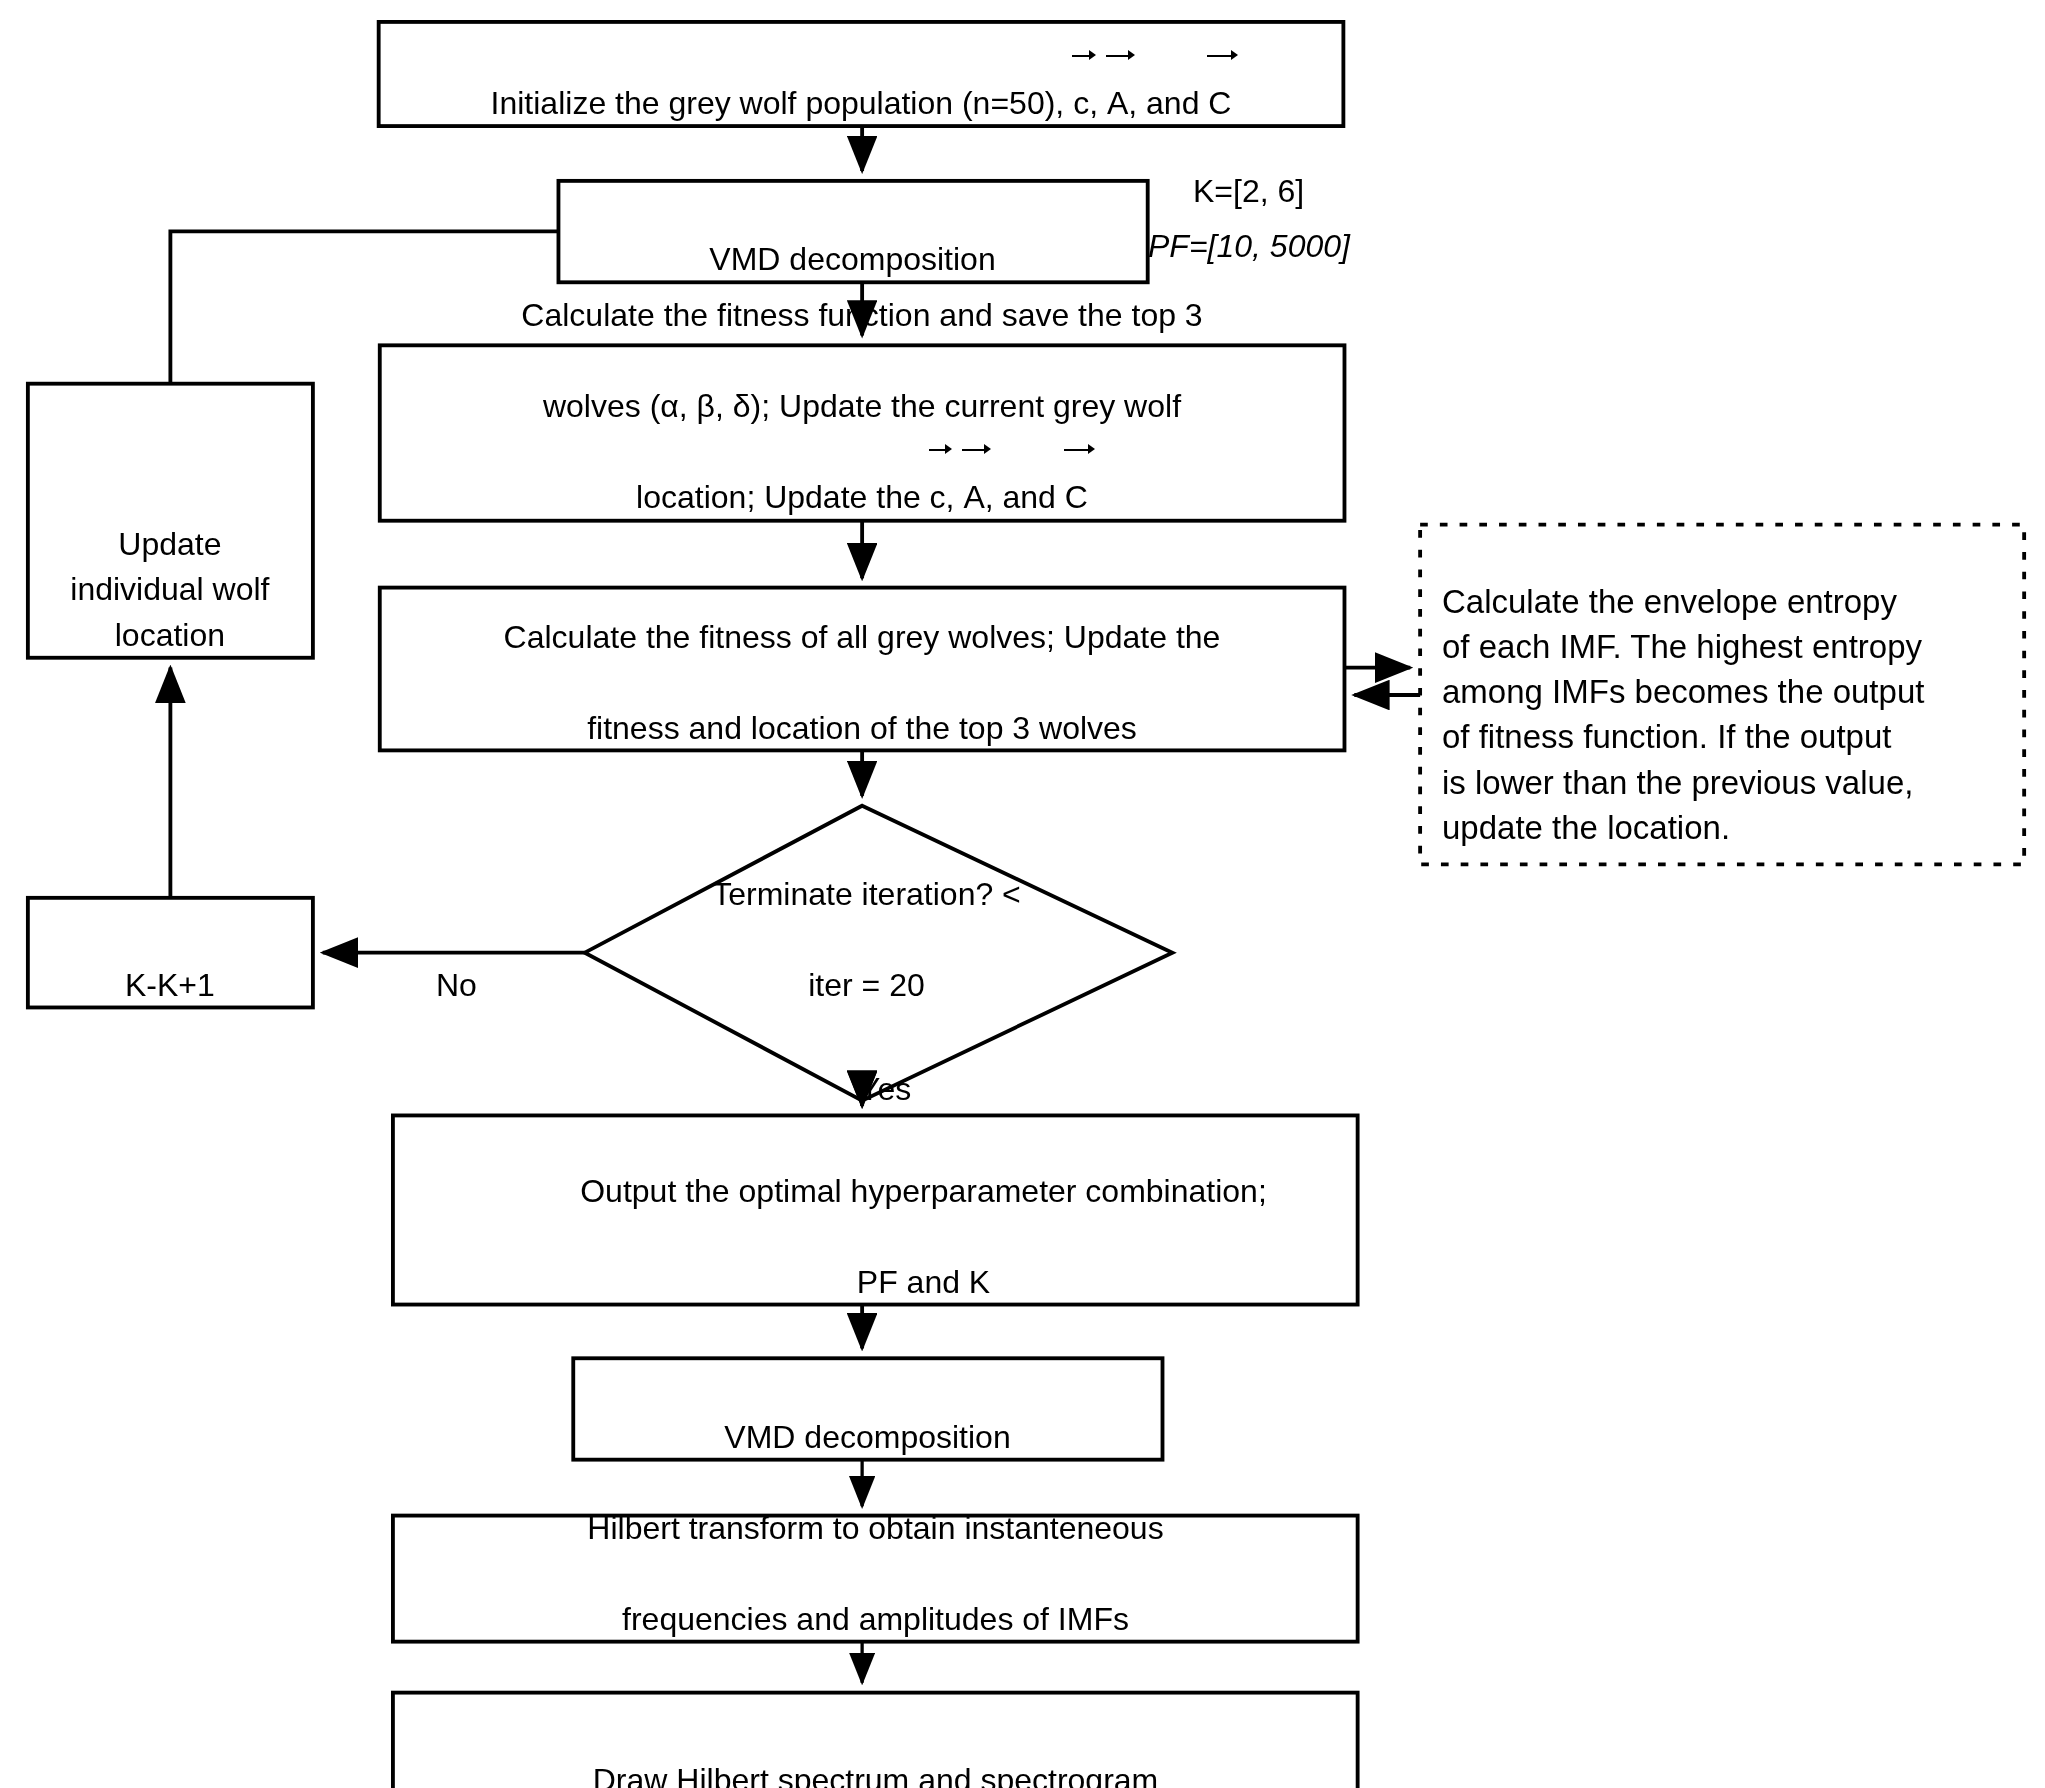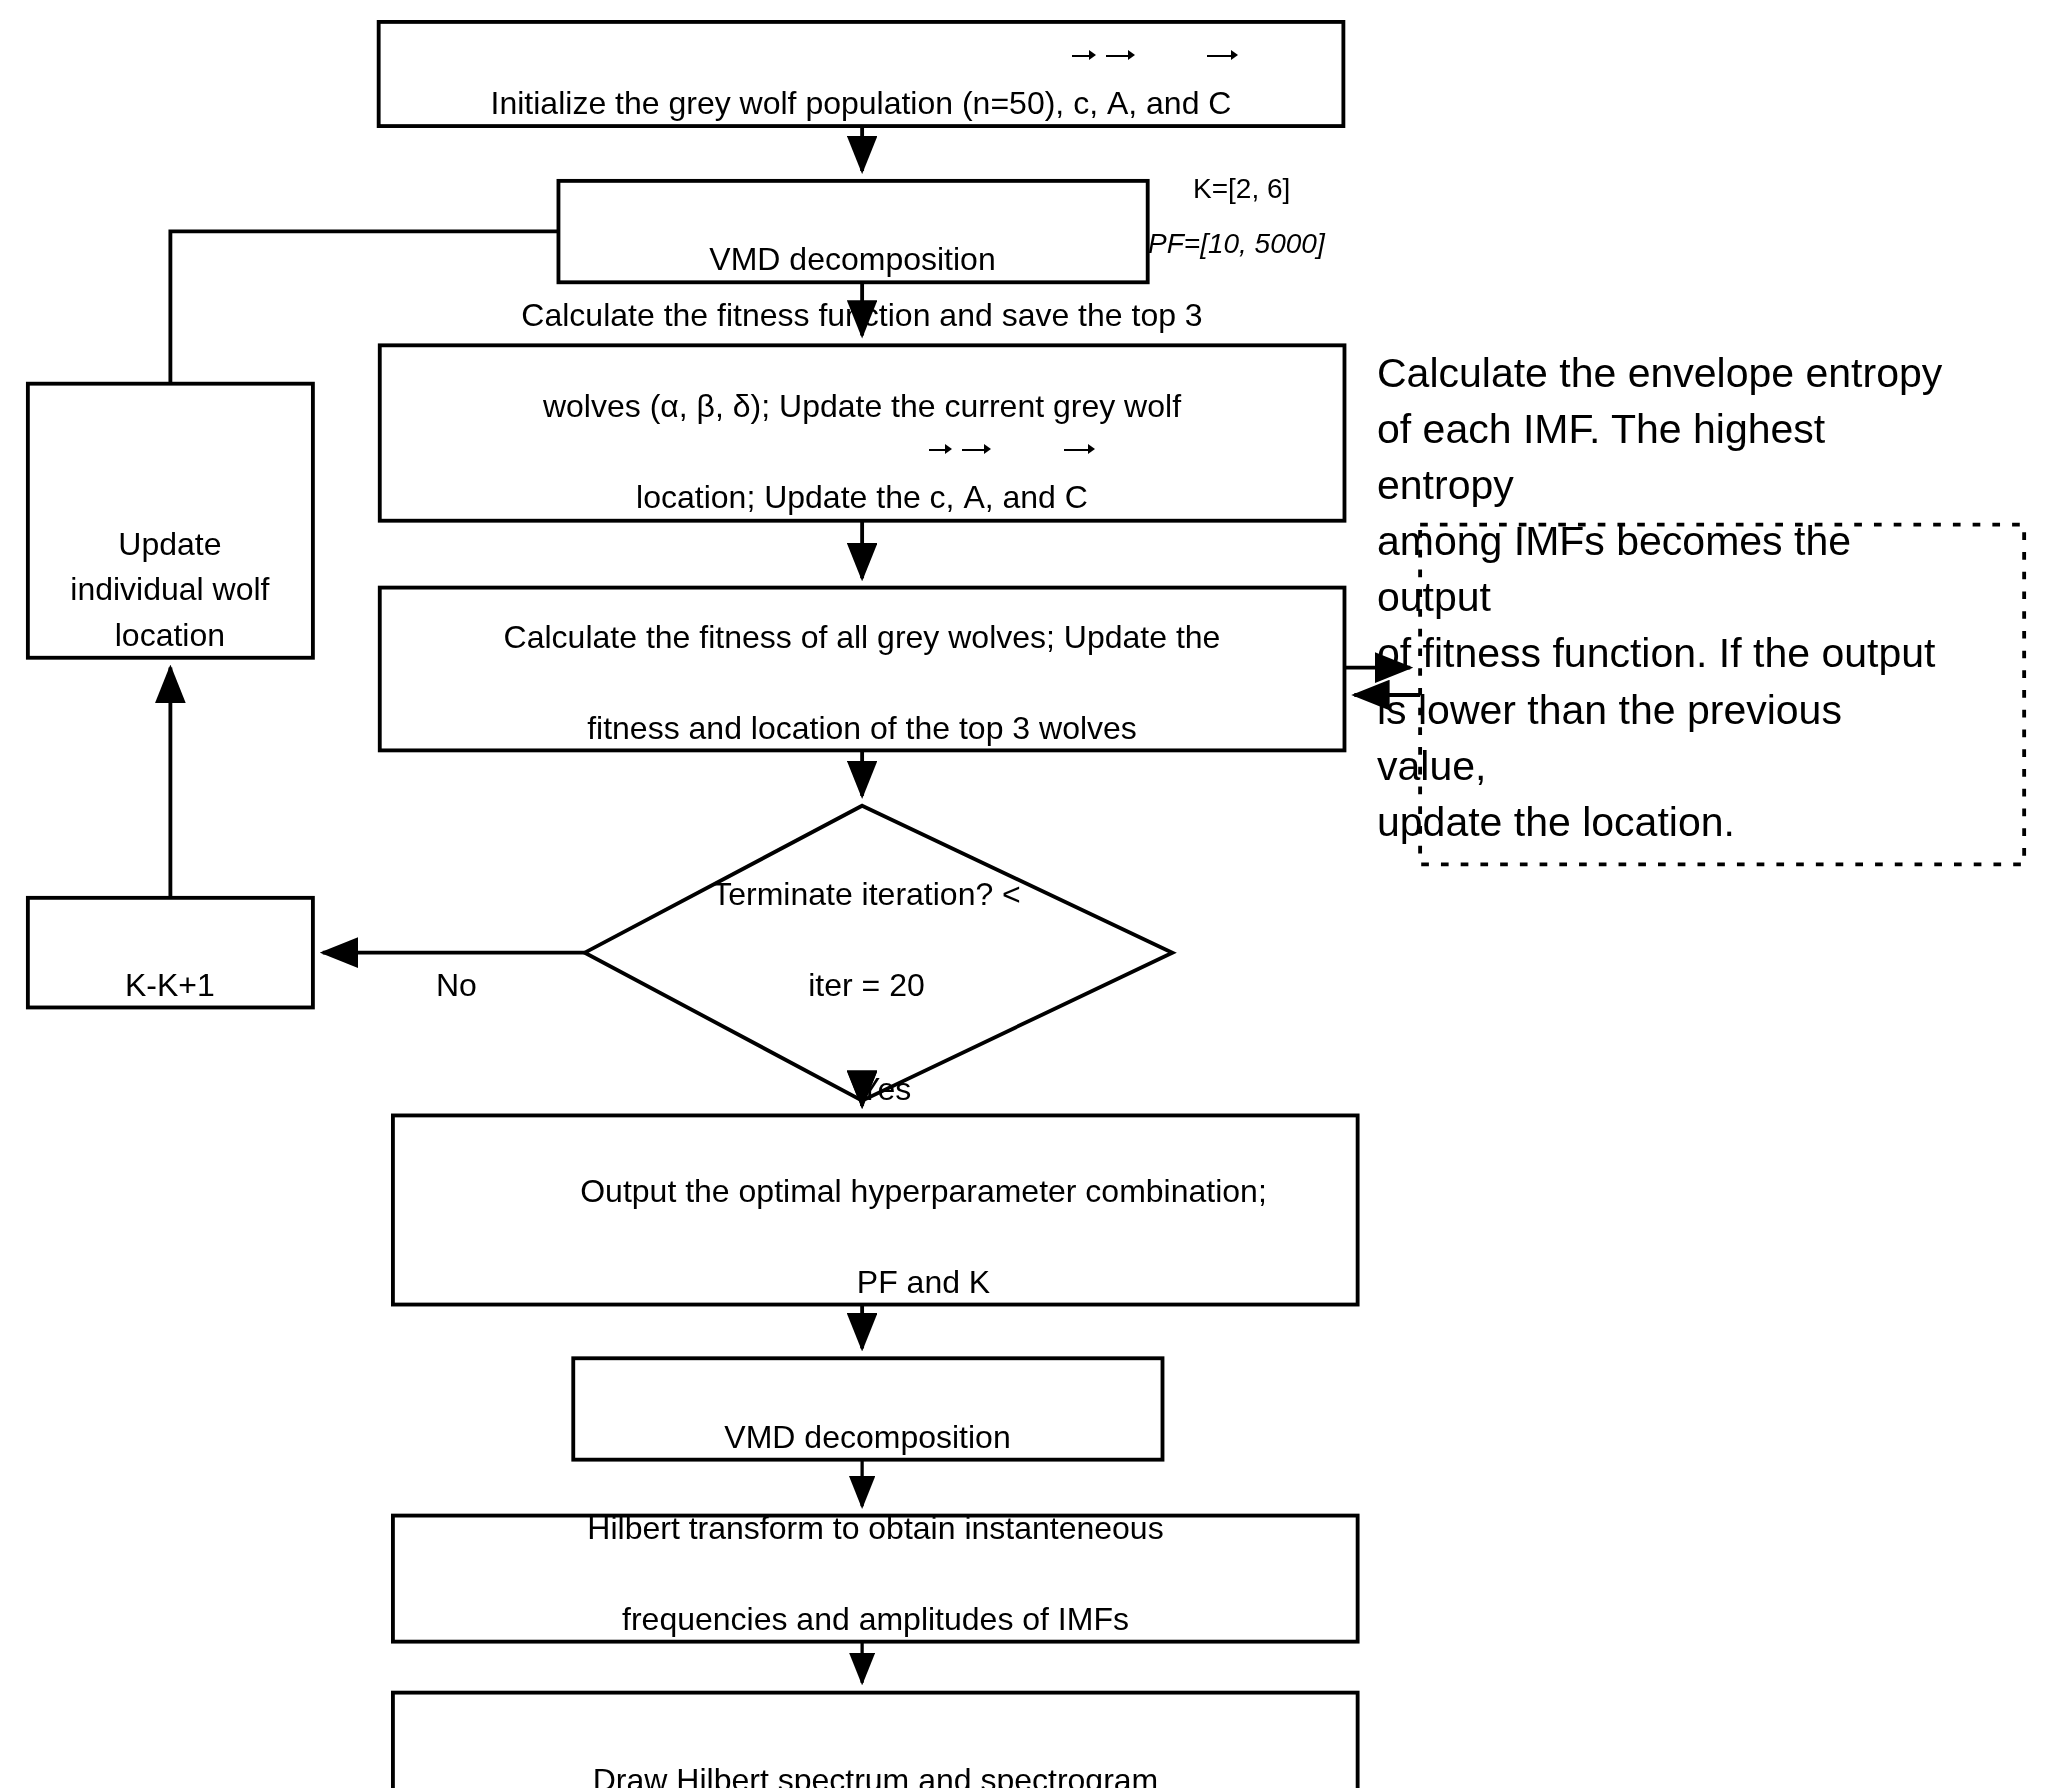--- a/index.html
+++ b/index.html
@@ -73,21 +73,21 @@
     color: #000000;
     font-family: "Liberation Sans", sans-serif;
     font-size: 32px;
     line-height: 1.3;
     white-space: pre-line;
   }
   .annot {
     position: absolute;
     color: #000000;
     font-family: "Liberation Sans", sans-serif;
-    font-size: 28px;
+    font-size: 32px;
     line-height: 1.0;
     white-space: nowrap;
   }
   .vec {
     position: relative;
     display: inline-block;
   }
   .vec::after {
     content: "";
     position: absolute;
@@ -190,21 +190,21 @@
     </span>
   </div>
 
   <div class="node-label" style="left:384px; top:588px; width:956px; height:163px;">
     <span>
       <span>Calculate the fitness of all grey wolves; Update the</span><br>
       <span>fitness and location of the top 3 wolves</span>
     </span>
   </div>
 
-  <div class="node-label left-align" style="left:1377px; top:540px; width:576px; height:310px; font-size:41px; line-height:1.37;">Calculate the envelope entropy
+  <div class="node-label left-align" style="left:1442px; top:540px; width:576px; height:310px; font-size:33px; line-height:1.37;">Calculate the envelope entropy
 of each IMF. The highest entropy
 among IMFs becomes the output
 of fitness function. If the output
 is lower than the previous value,
 update the location.</div>
 
   <div class="node-label" style="left:27.4px; top:384px; width:285px; height:274px;">Update
 individual wolf
 location</div>
 

